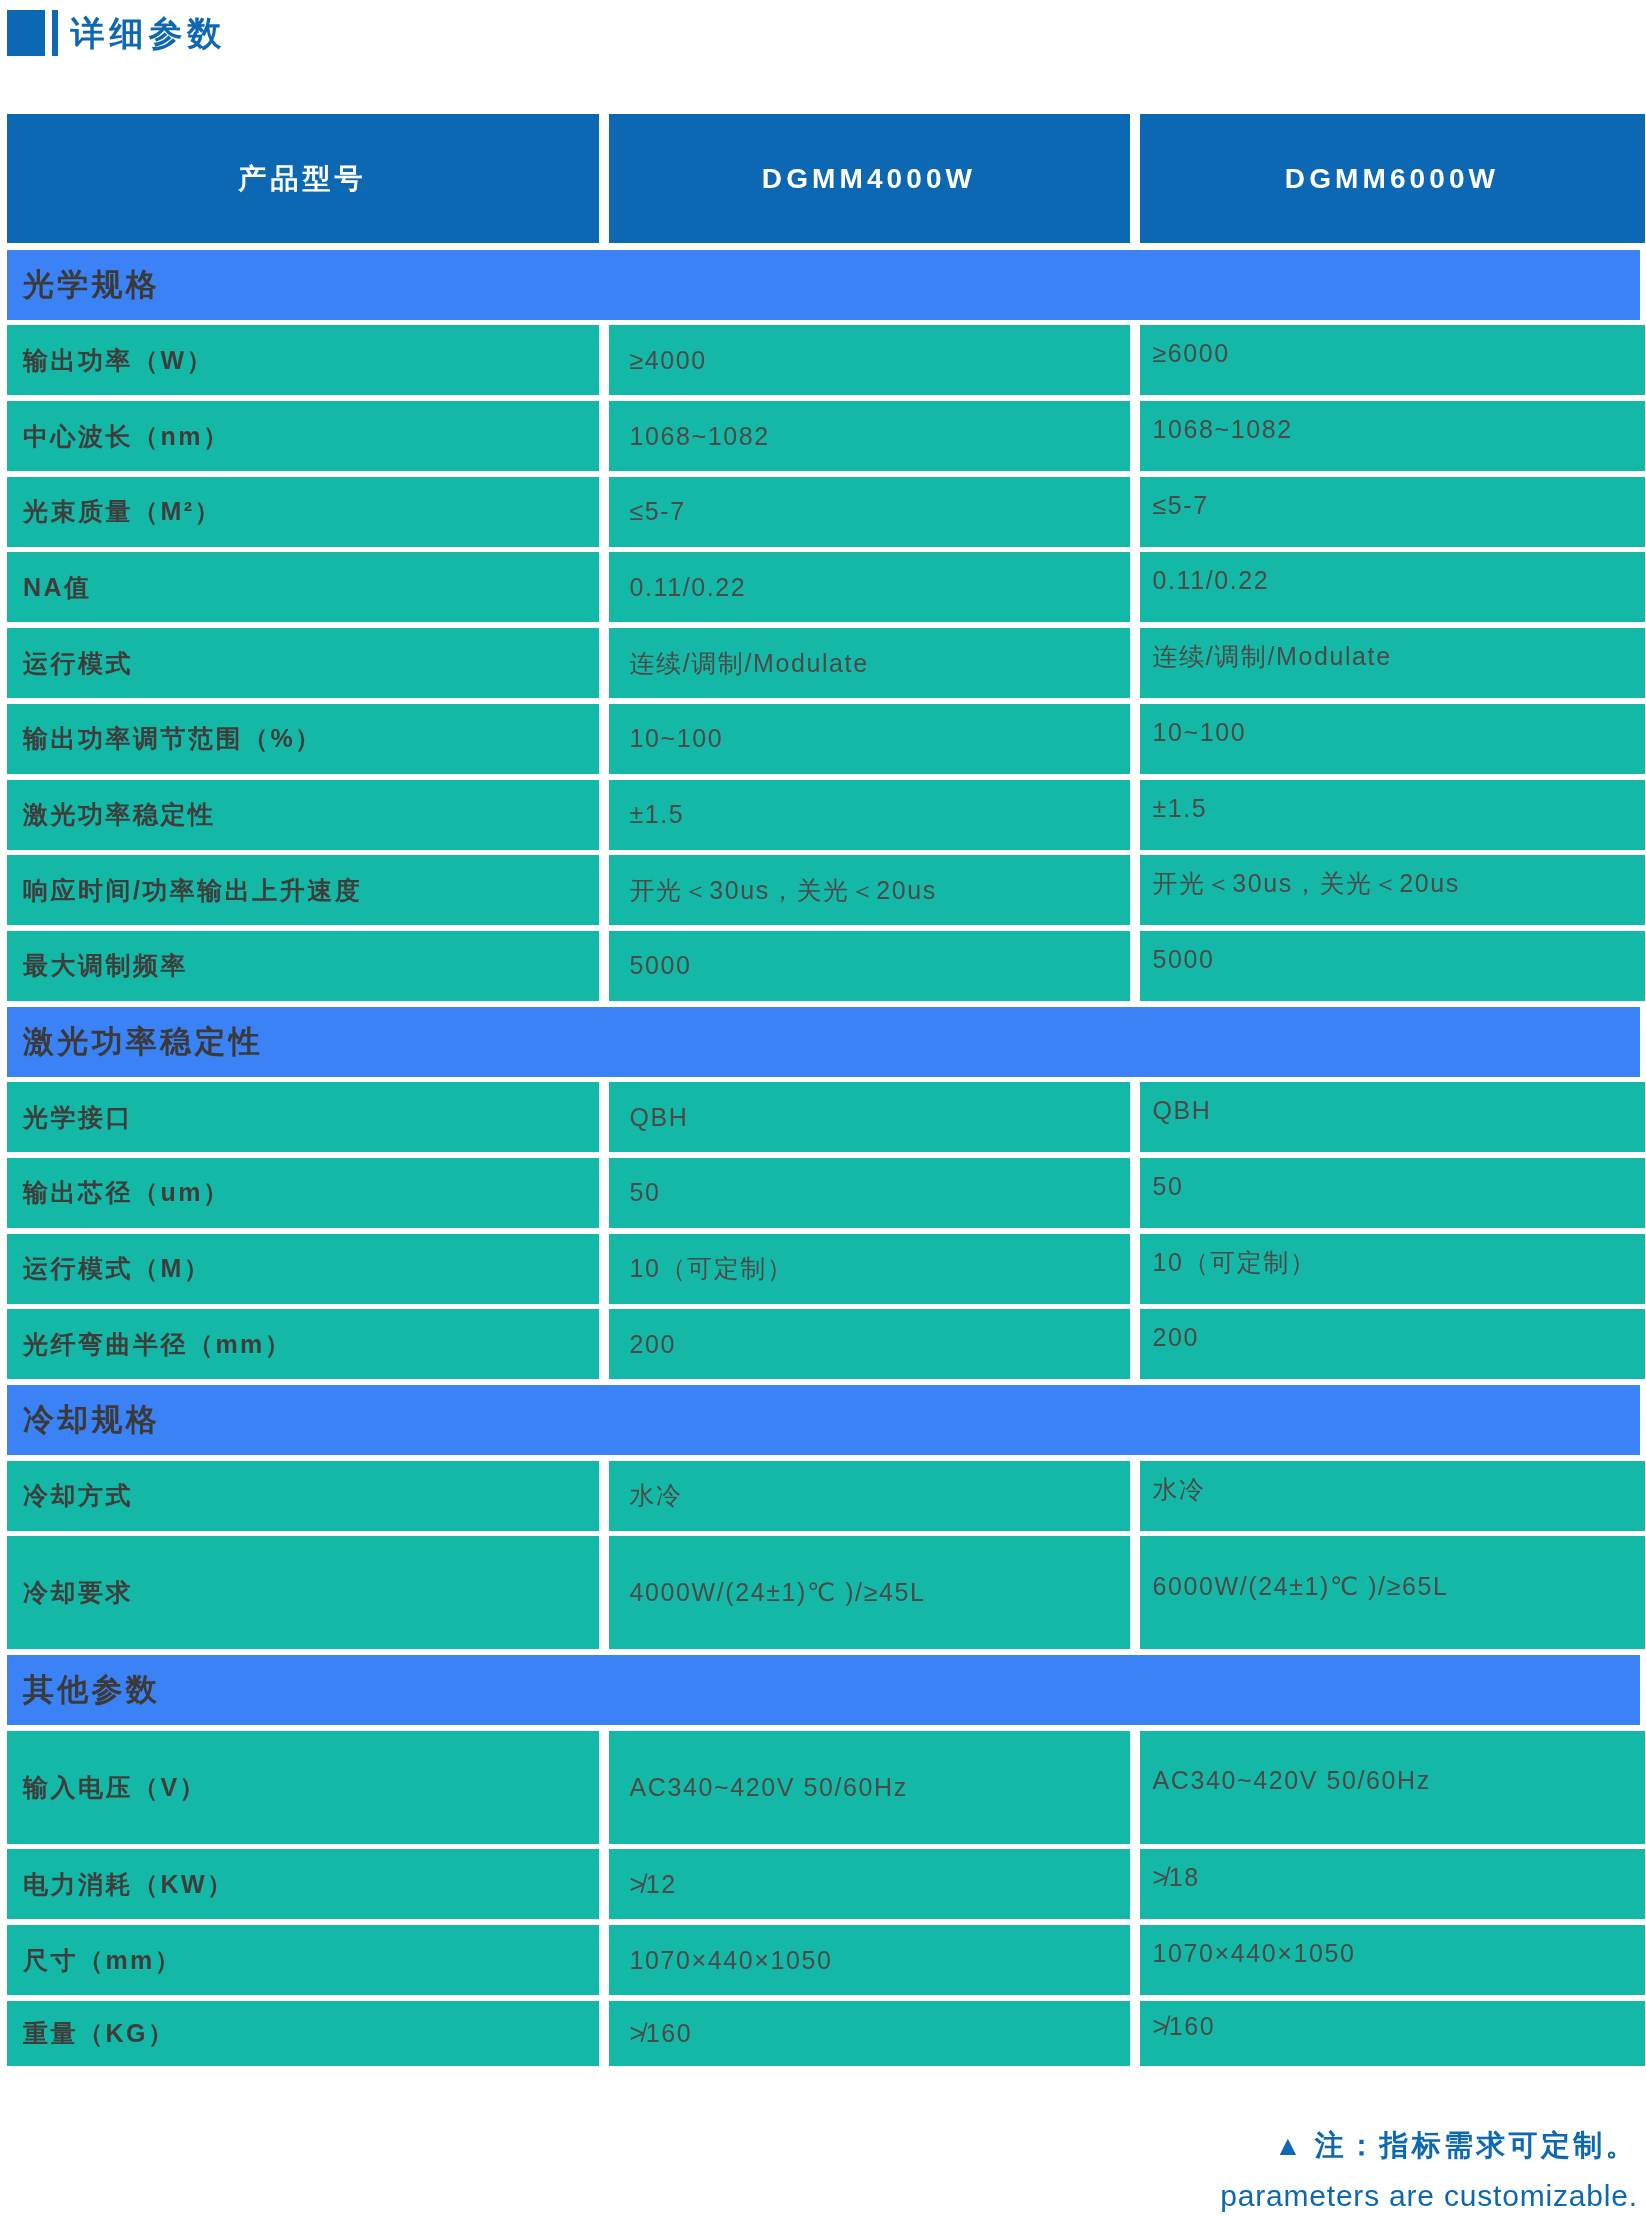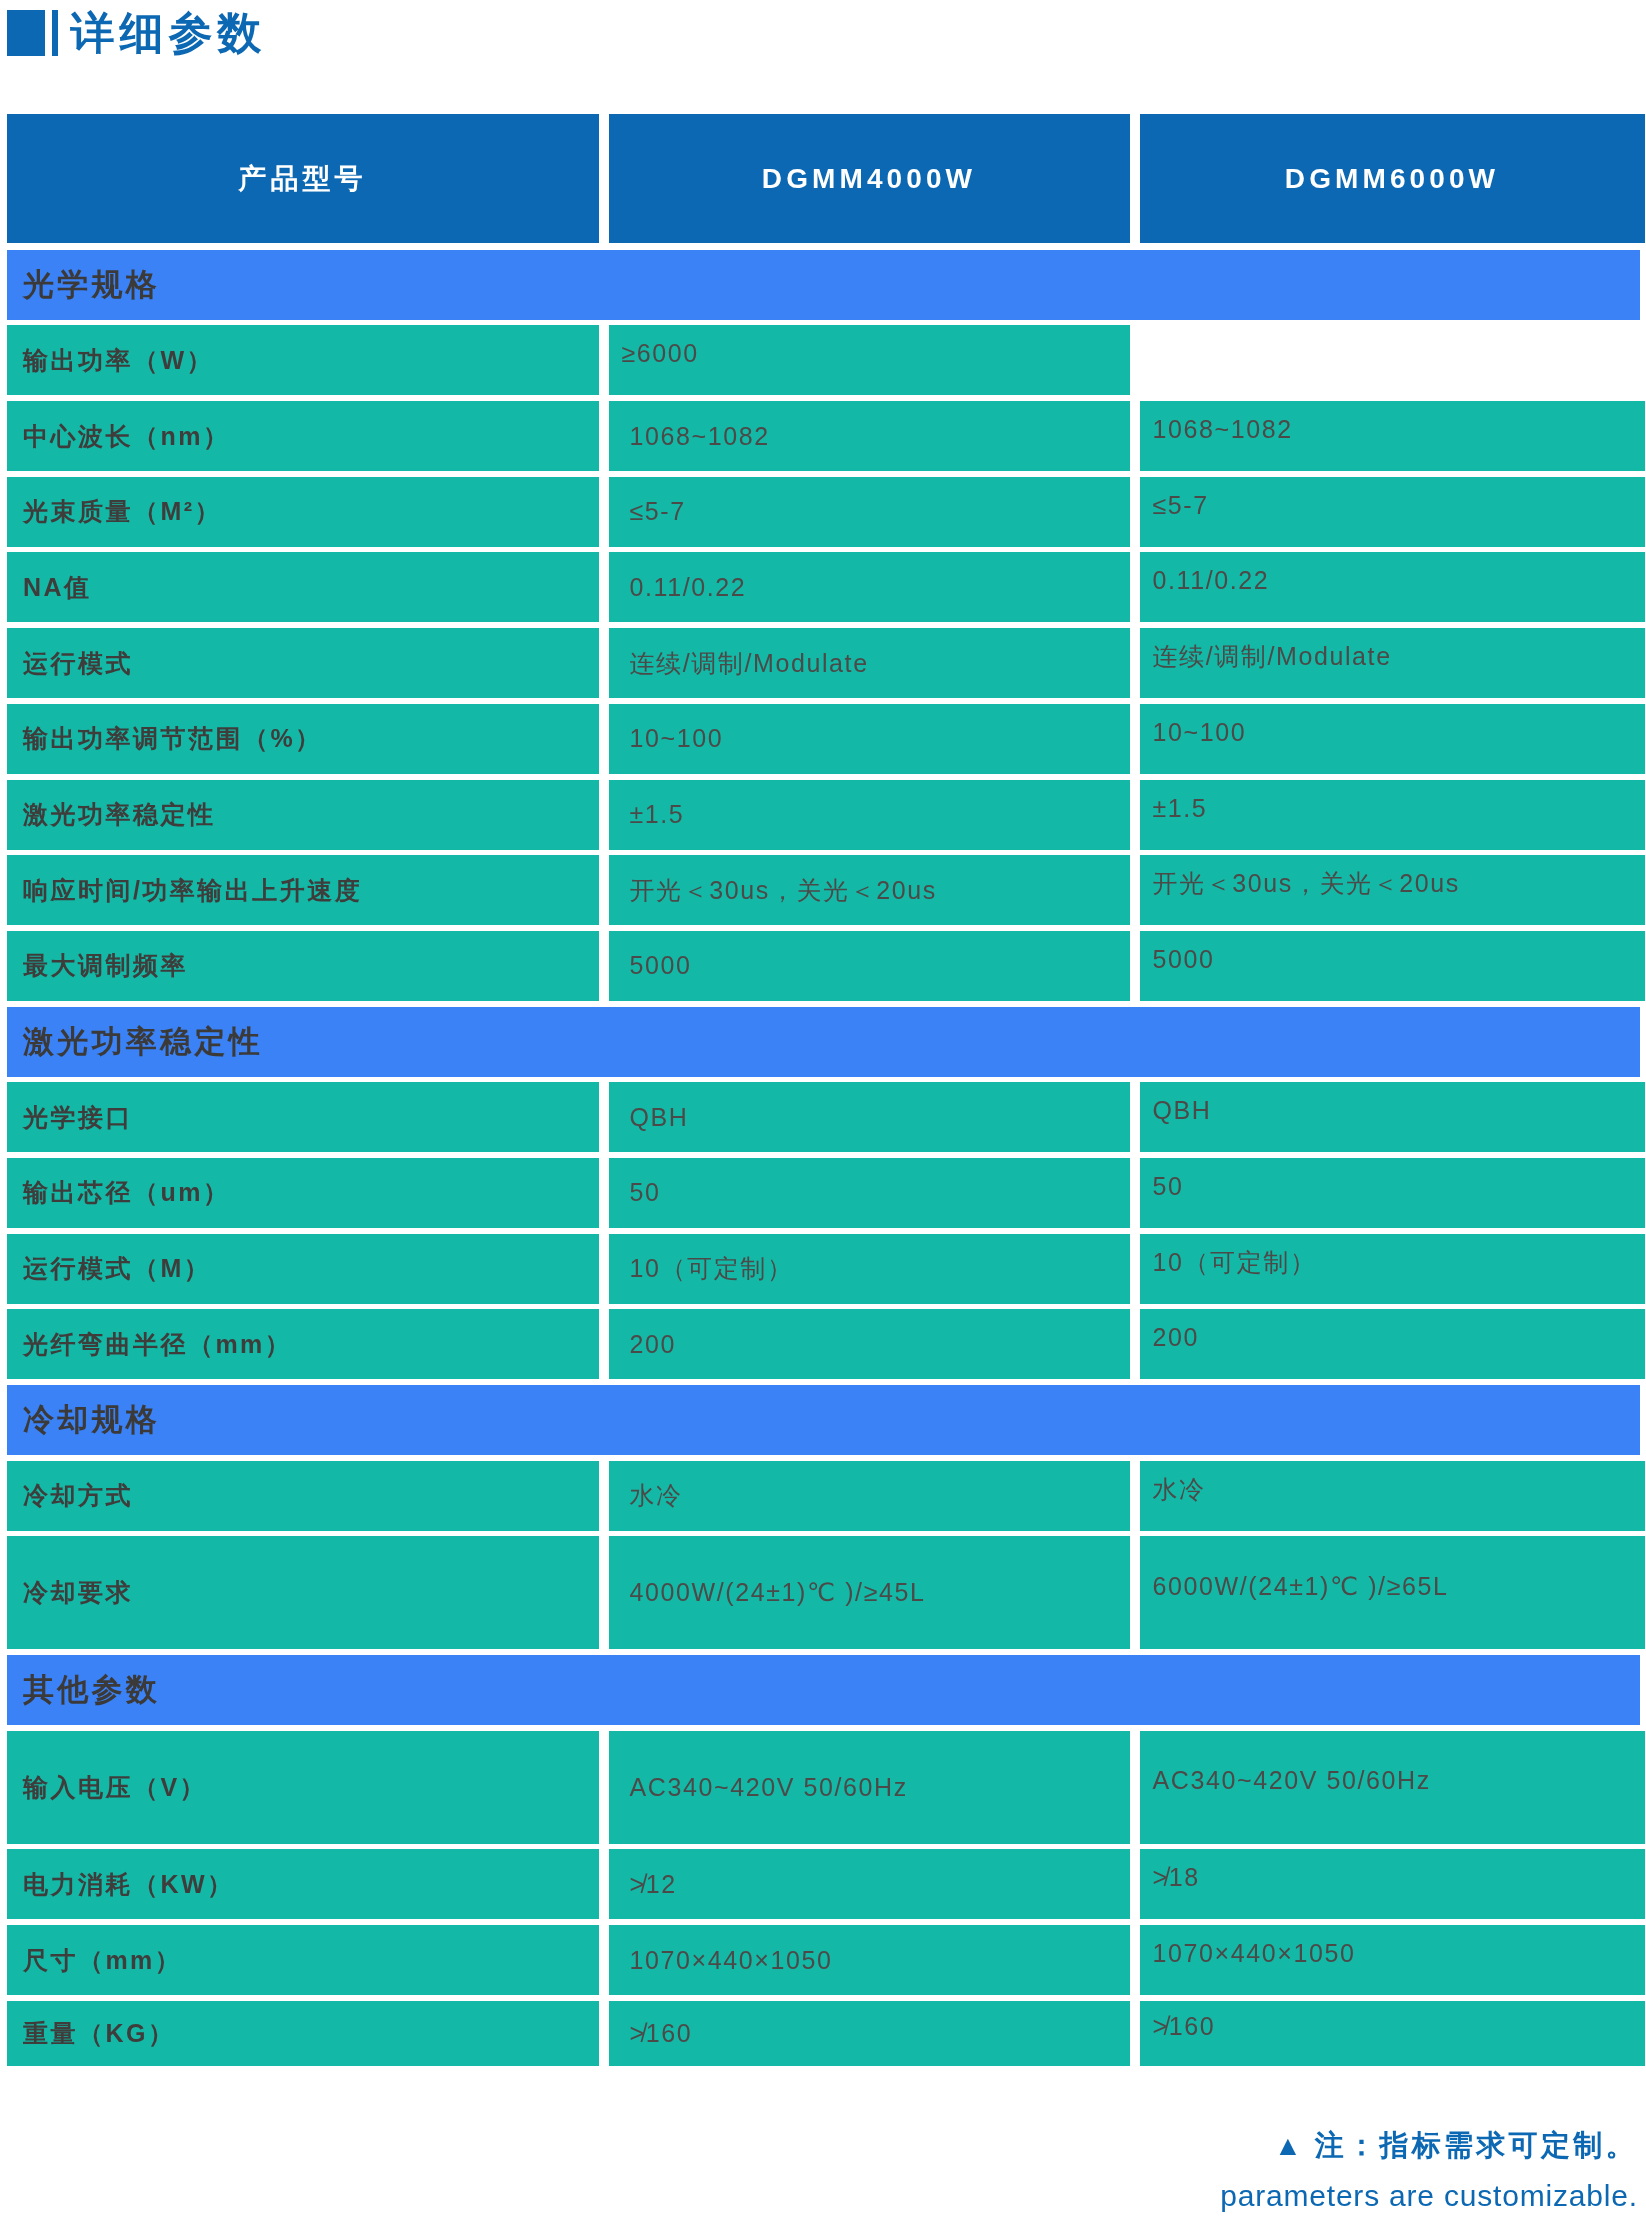--- a/index.html
+++ b/index.html
@@ -8,21 +8,21 @@
     width:1646px;height:2216px;
     background:#ffffff;
     font-family:"Liberation Sans","DejaVu Sans",sans-serif;
     overflow:hidden;
   }
   
   .title-wrap{display:flex;align-items:center;padding:8.2px 0 0 6.5px;height:49px;}
   .title-square{width:38px;height:46px;background:#0c68b2;flex:0 0 auto;}
   .title-rule{width:5.7px;height:46px;background:#0c68b2;margin-left:7.4px;flex:0 0 auto;}
   .page-title{
-    margin:0 0 0 13px;font-size:44px;font-weight:bold;
+    margin:0 0 0 13px;font-size:34px;font-weight:bold;
     color:#0c68b2;letter-spacing:4.9px;line-height:1;
   }
   
   .spec{margin:57px 6.5px 0 6.5px;}
   .grid3{display:grid;grid-template-columns:592px 521px 505px;column-gap:10px;}
   .thead{height:129px;margin-bottom:6.5px;}
   .th{
     background:#0c68b2;color:#ffffff;
     display:flex;align-items:center;justify-content:center;
     font-size:28px;font-weight:bold;letter-spacing:4.1px;
@@ -70,20 +70,21 @@
     <div class="grid3 thead">
       <div class="th">产品型号</div>
       <div class="th">DGMM4000W</div>
       <div class="th">DGMM6000W</div>
     </div>
 
     <div class="band">光学规格</div>
 
     <div class="grid3 row">
       <div class="cell label">输出功率（W）</div>
+      <div class="cell value v2">≥4000</div>
       <div class="cell value v3">≥6000</div>
     </div>
     <div class="grid3 row">
       <div class="cell label">中心波长（nm）</div>
       <div class="cell value v2">1068~1082</div>
       <div class="cell value v3">1068~1082</div>
     </div>
     <div class="grid3 row">
       <div class="cell label">光束质量（M²）</div>
       <div class="cell value v2">≤5-7</div>

